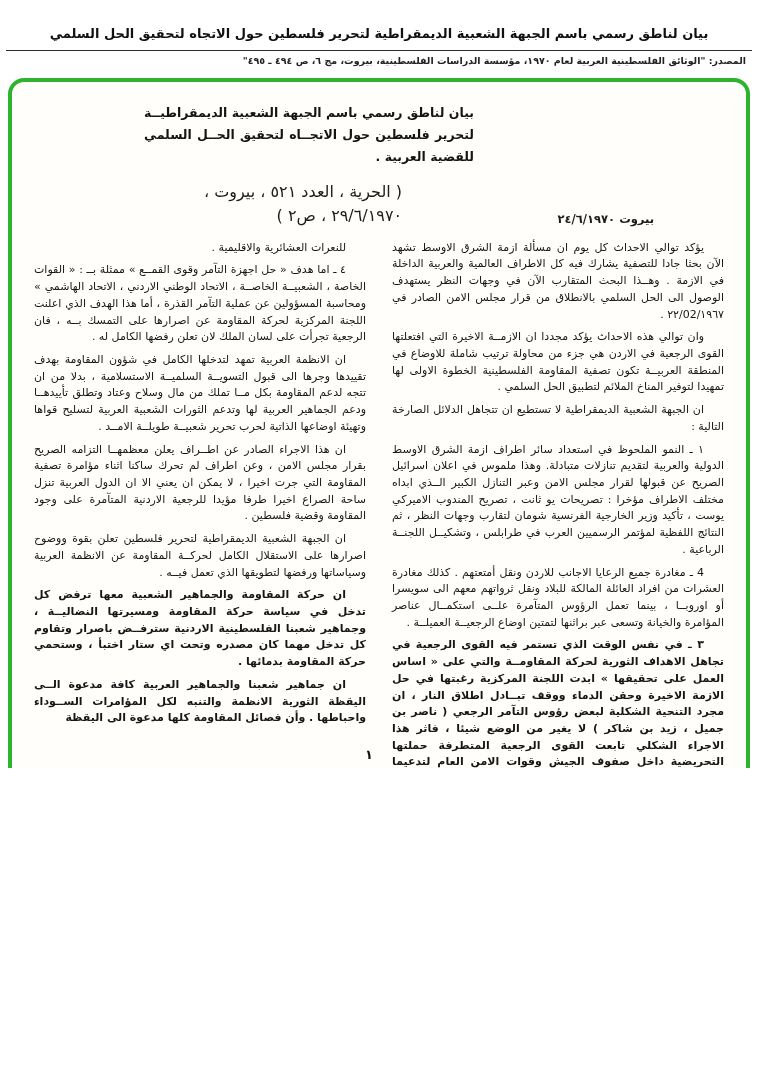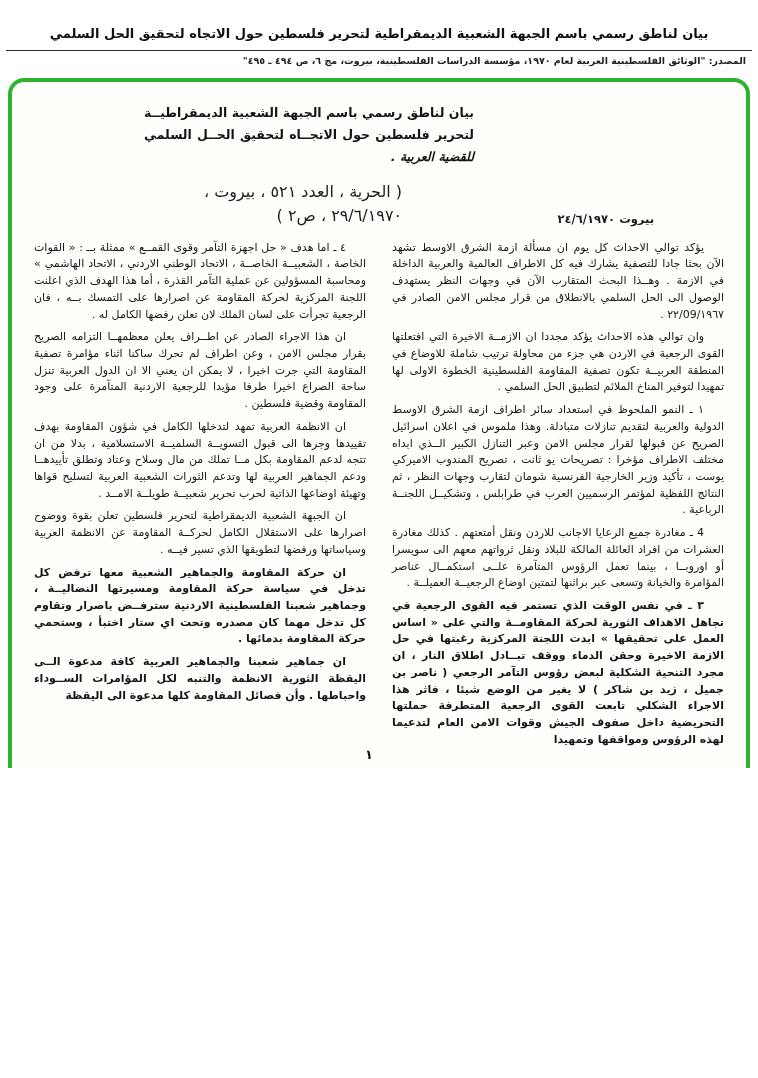--- a/index.html
+++ b/index.html
@@ -15,21 +15,21 @@
   .source-line{font-size:9.5px;font-weight:bold;text-align:right;padding:1px 12px 4px;color:#222;}
 
   .scan-box{
     margin:8px 8px 0;height:940px;box-sizing:border-box;
     border:4px solid #2db32d;border-radius:16px;
     padding:18px 22px 10px;overflow:hidden;background:#fffefb;
   }
 
   .doc-title{width:330px;margin:2px 250px 10px auto;font-weight:bold;font-size:12.5px;line-height:1.75;color:#141414;}
   .doc-title .tl{text-align:justify;text-align-last:justify;}
-  .doc-title .tl.last{text-align:center;text-align-last:right;font-style:italic;}
+  .doc-title .tl.last{text-align:center;text-align-last:right;}
 
   .meta-row{display:flex;justify-content:space-between;align-items:flex-start;padding:2px 70px 0 170px;font-size:11.5px;}
   .dateline{white-space:nowrap;font-weight:bold;letter-spacing:.5px;margin-top:32px;}
   .reference{font-size:16px;line-height:1.5;text-align:right;}
 
   .columns{display:flex;gap:26px;margin-top:12px;}
   .col{flex:1;min-width:0;font-size:11px;line-height:1.52;text-align:justify;color:#161616;}
   .col p{margin:0 0 6px;text-indent:20px;}
   .col p.b{font-weight:bold;}
 
@@ -56,32 +56,34 @@
       <div class="dateline">بيروت ٢٤/٦/١٩٧٠</div>
       <div class="reference">
         <div>( الحرية ، العدد ٥٢١ ، بيروت ،</div>
         <div>٢٩/٦/١٩٧٠ ، ص٢ )</div>
       </div>
     </div>
 
     <div class="columns">
 
       <div class="col">
-        <p>يؤكد توالي الاحداث كل يوم ان مسألة ازمة الشرق الاوسط تشهد الآن بحثا جادا للتصفية يشارك فيه كل الاطراف العالمية والعربية الداخلة في الازمة . وهــذا البحث المتقارب الآن في وجهات النظر يستهدف الوصول الى الحل السلمي بالانطلاق من قرار مجلس الامن الصادر في ٢٢/09/١٩٦٧ .</p>
+        <p>يؤكد توالي الاحداث كل يوم ان مسألة ازمة الشرق الاوسط تشهد الآن بحثا جادا للتصفية يشارك فيه كل الاطراف العالمية والعربية الداخلة في الازمة . وهــذا البحث المتقارب الآن في وجهات النظر يستهدف الوصول الى الحل السلمي بالانطلاق من قرار مجلس الامن الصادر في ٢٢/02/١٩٦٧ .</p>
         <p>وان توالي هذه الاحداث يؤكد مجددا ان الازمــة الاخيرة التي افتعلتها القوى الرجعية في الاردن هي جزء من محاولة ترتيب شاملة للاوضاع في المنطقة العربيــة تكون تصفية المقاومة الفلسطينية الخطوة الاولى لها تمهيدا لتوفير المناخ الملائم لتطبيق الحل السلمي .</p>
+        <p>ان الجبهة الشعبية الديمقراطية لا تستطيع ان تتجاهل الدلائل الصارخة التالية :</p>
         <p>١ ـ النمو الملحوظ في استعداد سائر اطراف ازمة الشرق الاوسط الدولية والعربية لتقديم تنازلات متبادلة. وهذا ملموس في اعلان اسرائيل الصريح عن قبولها لقرار مجلس الامن وعبر التنازل الكبير الــذي ابداه مختلف الاطراف مؤخرا : تصريحات يو ثانت ، تصريح المندوب الاميركي يوست ، تأكيد وزير الخارجية الفرنسية شومان لتقارب وجهات النظر ، ثم النتائج اللفظية لمؤتمر الرسميين العرب في طرابلس ، وتشكيــل اللجنــة الرباعية .</p>
         <p>4 ـ مغادرة جميع الرعايا الاجانب للاردن ونقل أمتعتهم . كذلك مغادرة العشرات من افراد العائلة المالكة للبلاد ونقل ثرواتهم معهم الى سويسرا أو اوروبــا ، بينما تعمل الرؤوس المتآمرة علــى استكمــال عناصر المؤامرة والخيانة وتسعى عبر براثنها لتمتين اوضاع الرجعيــة العميلــة .</p>
         <p class="b">٣ ـ في نفس الوقت الذي تستمر فيه القوى الرجعية في تجاهل الاهداف الثورية لحركة المقاومــة والتي على « اساس العمل على تحقيقها » ابدت اللجنة المركزية رغبتها في حل الازمة الاخيرة وحقن الدماء ووقف تبــادل اطلاق النار ، ان مجرد التنحية الشكلية لبعض رؤوس التآمر الرجعي ( ناصر بن جميل ، زيد بن شاكر ) لا يغير من الوضع شيئا ، فاثر هذا الاجراء الشكلي تابعت القوى الرجعية المتطرفة حملتها التحريضية داخل صفوف الجيش وقوات الامن العام لتدعيما لهذه الرؤوس ومواقفها وتمهيدا</p>
       </div>
 
       <div class="col">
+        <p>للنعرات العشائرية والاقليمية .</p>
         <p>٤ ـ اما هدف « حل اجهزة التآمر وقوى القمــع » ممثلة بــ : « القوات الخاصة ، الشعبيــة الخاصــة ، الاتحاد الوطني الاردني ، الاتحاد الهاشمي » ومحاسبة المسؤولين عن عملية التآمر القذرة ، أما هذا الهدف الذي اعلنت اللجنة المركزية لحركة المقاومة عن اصرارها على التمسك بــه ، فان الرجعية تجرأت على لسان الملك لان تعلن رفضها الكامل له .</p>
+        <p>ان الانظمة العربية تمهد لتدخلها الكامل في شؤون المقاومة بهدف تقييدها وجرها الى قبول التسويــة السلميــة الاستسلامية ، بدلا من ان تتجه لدعم المقاومة بكل مــا تملك من مال وسلاح وعتاد وتطلق تأييدهــا ودعم الجماهير العربية لها وتدعم الثورات الشعبية العربية لتسليح قواها وتهيئة اوضاعها الذاتية لحرب تحرير شعبيــة طويلــة الامــد .</p>
         <p>ان هذا الاجراء الصادر عن اطــراف يعلن معظمهــا التزامه الصريح بقرار مجلس الامن ، وعن اطراف لم تحرك ساكنا اثناء مؤامرة تصفية المقاومة التي جرت اخيرا ، لا يمكن ان يعني الا ان الدول العربية تنزل ساحة الصراع اخيرا طرفا مؤيدا للرجعية الاردنية المتآمرة على وجود المقاومة وقضية فلسطين .</p>
-        <p>ان الانظمة العربية تمهد لتدخلها الكامل في شؤون المقاومة بهدف تقييدها وجرها الى قبول التسويــة السلميــة الاستسلامية ، بدلا من ان تتجه لدعم المقاومة بكل مــا تملك من مال وسلاح وعتاد وتطلق تأييدهــا ودعم الجماهير العربية لها وتدعم الثورات الشعبية العربية لتسليح قواها وتهيئة اوضاعها الذاتية لحرب تحرير شعبيــة طويلــة الامــد .</p>
-        <p>ان الجبهة الشعبية الديمقراطية لتحرير فلسطين تعلن بقوة ووضوح اصرارها على الاستقلال الكامل لحركــة المقاومة عن الانظمة العربية وسياساتها ورفضها لتطويقها الذي تسير فيــه .</p>
+        <p>ان الجبهة الشعبية الديمقراطية لتحرير فلسطين تعلن بقوة ووضوح اصرارها على الاستقلال الكامل لحركــة المقاومة عن الانظمة العربية وسياساتها ورفضها لتطويقها الذي تعمل فيــه .</p>
         <p class="b">ان حركة المقاومة والجماهير الشعبية معها ترفض كل تدخل في سياسة حركة المقاومة ومسيرتها النضاليــة ، وجماهير شعبنا الفلسطينية الاردنية سترفــض باصرار وتقاوم كل تدخل مهما كان مصدره وتحت اي ستار اختبأ ، وستحمي حركة المقاومة بدمائها .</p>
         <p class="b">ان جماهير شعبنا والجماهير العربية كافة مدعوة الــى اليقظة الثورية الانظمة والتنبه لكل المؤامرات الســوداء واحباطها . وأن فصائل المقاومة كلها مدعوة الى اليقظة</p>
       </div>
 
     </div>
   </div>
 
   <div class="page-num">١</div>
 
 </div>

